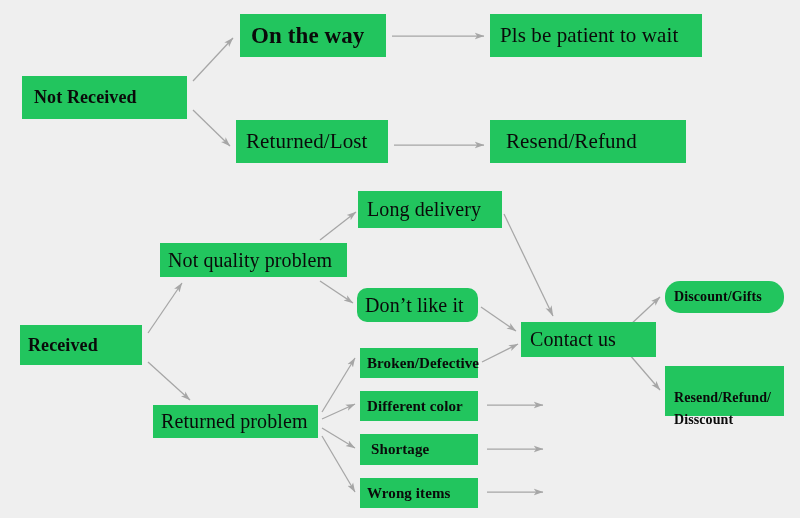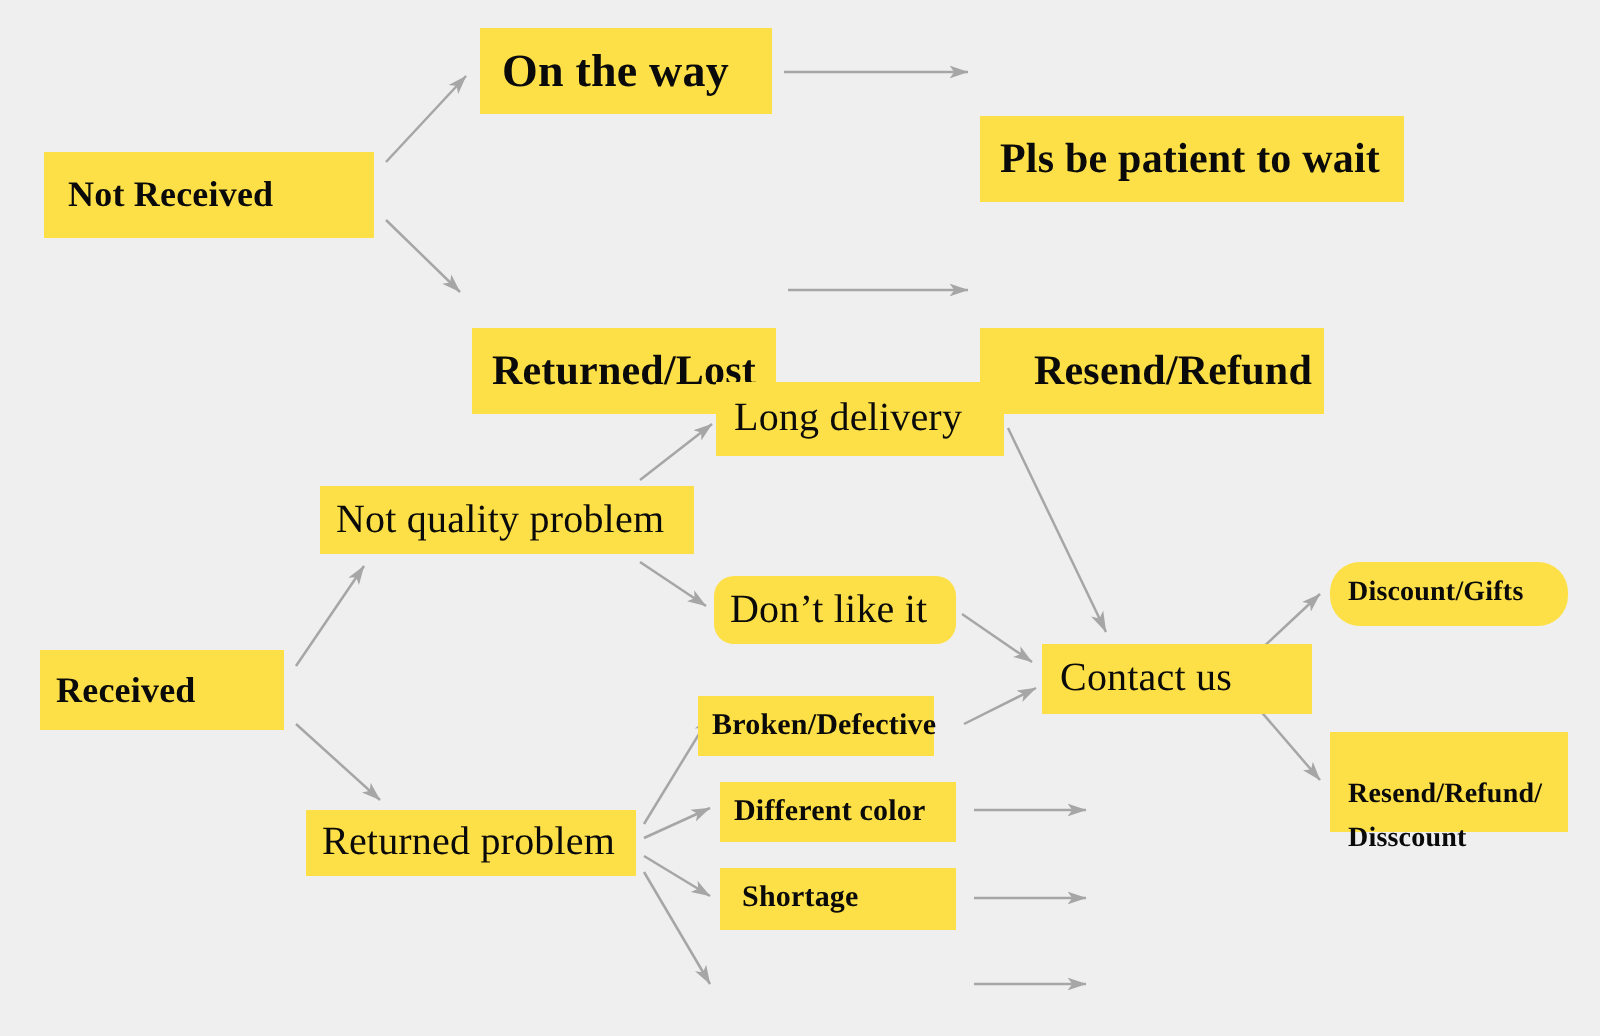--- a/index.html
+++ b/index.html
@@ -19,21 +19,21 @@
   #arrow-layer {
     position: absolute;
     left: 0;
     top: 0;
     width: 800px;
     height: 518px;
     pointer-events: none;
   }
   .node {
     position: absolute;
-    background: #fde047;
+    background: #22c55e;
     color: #0a0a0a;
     display: flex;
     align-items: center;
     justify-content: flex-start;
     box-sizing: border-box;
     white-space: nowrap;
     line-height: 1.12;
     letter-spacing: 0.1px;
   }
   .node.multiline {
@@ -41,40 +41,40 @@
     white-space: normal;
   }
   .node .ln {
     display: block;
     white-space: nowrap;
   }
 
   
   .sz-root     { font-size: 18px; font-weight: 700; }
   .sz-big      { font-size: 23px; font-weight: 700; }
-  .sz-mid      { font-size: 21px; font-weight: 700; margin-top: 44px; }
+  .sz-mid      { font-size: 21px; font-weight: 400; }
   .sz-mid2     { font-size: 20px; font-weight: 400; }
   .sz-small    { font-size: 15px; font-weight: 700; }
   .sz-small2   { font-size: 14px; font-weight: 700; }
 
   
   #n-not-received   { left: 22px;  top: 76px;  width: 165px; height: 43px; padding-left: 12px; }
   #n-on-the-way     { left: 240px; top: 14px;  width: 146px; height: 43px; padding-left: 11px; }
   #n-pls-wait       { left: 490px; top: 14px;  width: 212px; height: 43px; padding-left: 10px; }
   #n-returned-lost  { left: 236px; top: 120px; width: 152px; height: 43px; padding-left: 10px; }
-  #n-resend-refund  { left: 490px; top: 120px; width: 172px; height: 43px; padding-left: 27px; }
+  #n-resend-refund  { left: 490px; top: 120px; width: 196px; height: 43px; padding-left: 16px; }
 
   #n-received       { left: 20px;  top: 325px; width: 122px; height: 40px; padding-left: 8px; }
   #n-not-quality    { left: 160px; top: 243px; width: 187px; height: 34px; padding-left: 8px; }
   #n-quality        { left: 153px; top: 405px; width: 165px; height: 33px; padding-left: 8px; }
 
   #n-long-delivery  { left: 358px; top: 191px; width: 144px; height: 37px; padding-left: 9px; }
   #n-dont-like      { left: 357px; top: 288px; width: 121px; height: 34px; padding-left: 8px; border-radius: 10px; }
 
-  #n-broken         { left: 349px; top: 348px; width: 118px; height: 30px; padding-left: 7px; }
+  #n-broken         { left: 360px; top: 348px; width: 118px; height: 30px; padding-left: 7px; }
   #n-diff-color     { left: 360px; top: 391px; width: 118px; height: 30px; padding-left: 7px; }
   #n-shortage       { left: 360px; top: 434px; width: 118px; height: 31px; padding-left: 11px; }
   #n-wrong-items    { left: 360px; top: 478px; width: 118px; height: 30px; padding-left: 7px; }
 
   #n-contact-us     { left: 521px; top: 322px; width: 135px; height: 35px; padding-left: 9px; }
   #n-discount-gifts { left: 665px; top: 281px; width: 119px; height: 32px; padding-left: 9px; border-radius: 15px; }
   #n-resend-disc    { left: 665px; top: 366px; width: 119px; height: 50px; padding: 21px 0 0 9px; }
   #n-resend-disc .ln { line-height: 1.55; }
 </style>
 </head>
@@ -148,20 +148,21 @@
   <div class="node sz-mid2" id="n-long-delivery">Long delivery</div>
 
   <div class="node sz-mid2" id="n-dont-like">Don’t like it</div>
 
   <div class="node sz-small" id="n-broken">Broken/Defective</div>
 
   <div class="node sz-small" id="n-diff-color">Different color</div>
 
   <div class="node sz-small" id="n-shortage">Shortage</div>
 
+  <div class="node sz-small" id="n-wrong-items">Wrong items</div>
 
   <div class="node sz-mid2" id="n-contact-us">Contact us</div>
 
   <div class="node sz-small2" id="n-discount-gifts">Discount/Gifts</div>
 
   <div class="node sz-small2 multiline" id="n-resend-disc">
     <span class="ln">Resend/Refund/</span>
     <span class="ln">Disscount</span>
   </div>
 

